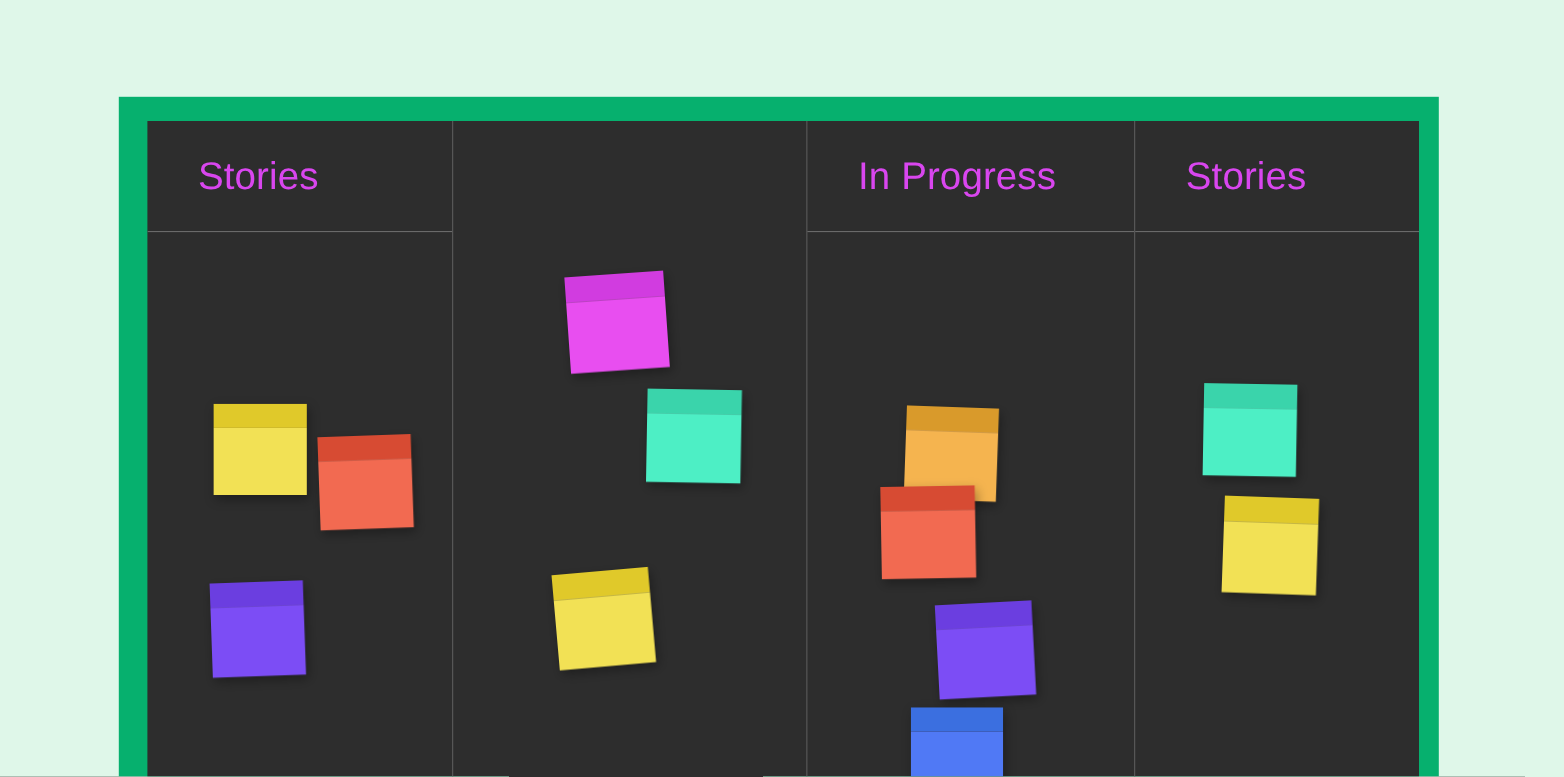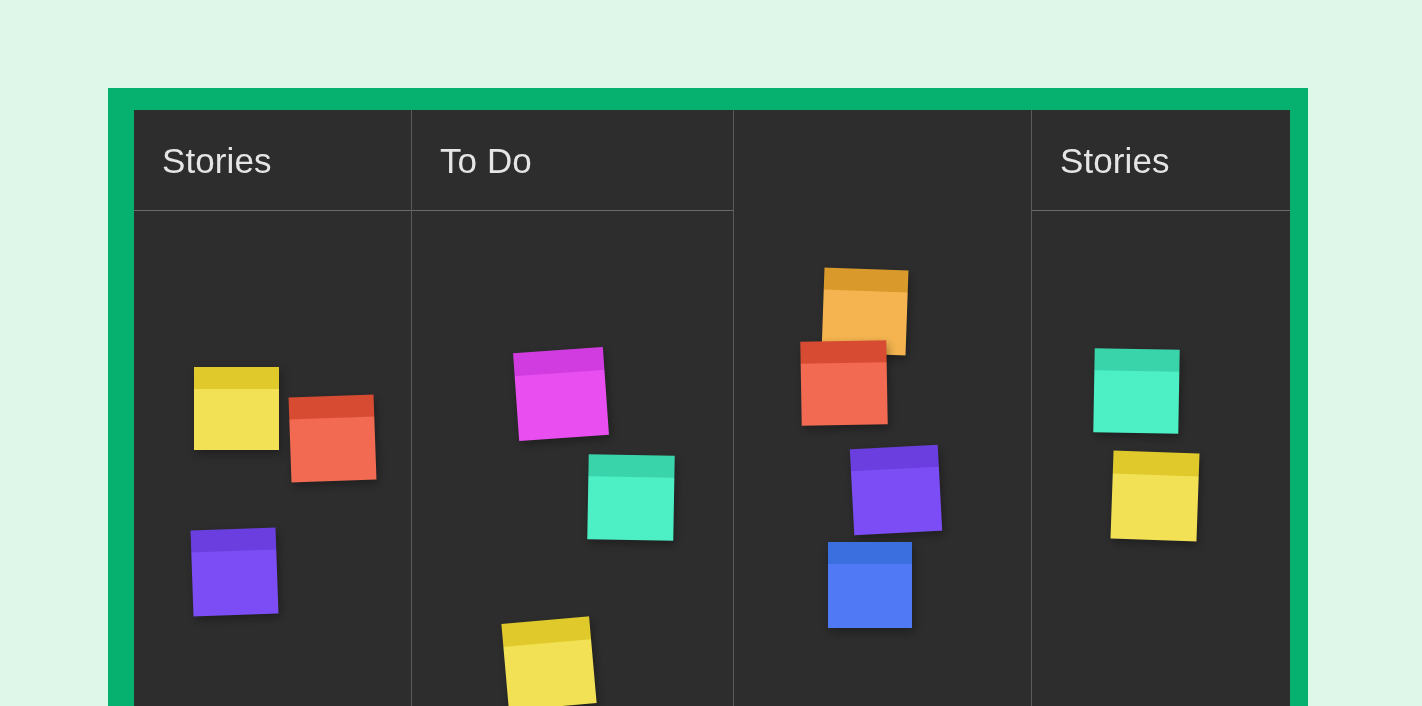--- a/index.html
+++ b/index.html
@@ -61,28 +61,28 @@
   }
   .col-header {
     position: relative;
     height: 101px;
     box-sizing: border-box;
     border-bottom: 1px solid #6a6a6a;
     display: flex;
     align-items: center;
   }
   .col-title {
-    color: #e5e5e5;
+    color: #d946ef;
     font-family: "Liberation Sans", sans-serif;
     font-size: 35px;
     font-weight: 300;
     letter-spacing: 0.1px;
     line-height: 1;
     white-space: nowrap;
-    padding-left: 28px;
+    padding-left: 46px;
   }
   .col-body {
     position: relative;
     height: calc(100% - 101px);
   }
 
   
   .note {
     position: absolute;
     box-sizing: border-box;
@@ -125,39 +125,39 @@
                 <div class="note-strip" style="background: rgb(215, 75, 51);"></div>
                 <div class="note-body" style="background: rgb(242, 106, 81);"></div>
               </div>
               <div class="note" style="left: 58px; top: 318px; width: 85px; height: 86px; transform: rotate(-2deg);">
                 <div class="note-strip" style="background: rgb(107, 62, 224);"></div>
                 <div class="note-body" style="background: rgb(124, 77, 245);"></div>
               </div>
             </div>
           </div>
           <div class="column" style="width: 322px;">
-            <div class="col-header">
-              <div class="col-title">To Do</div>
-            </div>
             <div class="col-body">
               <div class="note" style="left: 104px; top: 139px; width: 90px; height: 88px; transform: rotate(-4deg);">
                 <div class="note-strip" style="background: rgb(209, 60, 224);"></div>
                 <div class="note-body" style="background: rgb(232, 78, 240);"></div>
               </div>
               <div class="note" style="left: 176px; top: 244px; width: 86px; height: 85px; transform: rotate(1deg);">
                 <div class="note-strip" style="background: rgb(58, 212, 171);"></div>
                 <div class="note-body" style="background: rgb(77, 239, 197);"></div>
               </div>
               <div class="note" style="left: 93px; top: 409px; width: 88px; height: 87px; transform: rotate(-5deg);">
                 <div class="note-strip" style="background: rgb(224, 201, 42);"></div>
                 <div class="note-body" style="background: rgb(242, 225, 85);"></div>
               </div>
             </div>
           </div>
           <div class="column" style="width: 298px;">
+            <div class="col-header">
+              <div class="col-title">In Progress</div>
+            </div>
             <div class="col-body">
               <div class="note" style="left: 89px; top: 159px; width: 84px; height: 85px; transform: rotate(2deg);">
                 <div class="note-strip" style="background: rgb(217, 154, 43);"></div>
                 <div class="note-body" style="background: rgb(245, 180, 79);"></div>
               </div>
               <div class="note" style="left: 67px; top: 231px; width: 86px; height: 84px; transform: rotate(-1deg);">
                 <div class="note-strip" style="background: rgb(215, 75, 51);"></div>
                 <div class="note-body" style="background: rgb(242, 106, 81);"></div>
               </div>
               <div class="note" style="left: 118px; top: 337px; width: 88px; height: 86px; transform: rotate(-3deg);">

